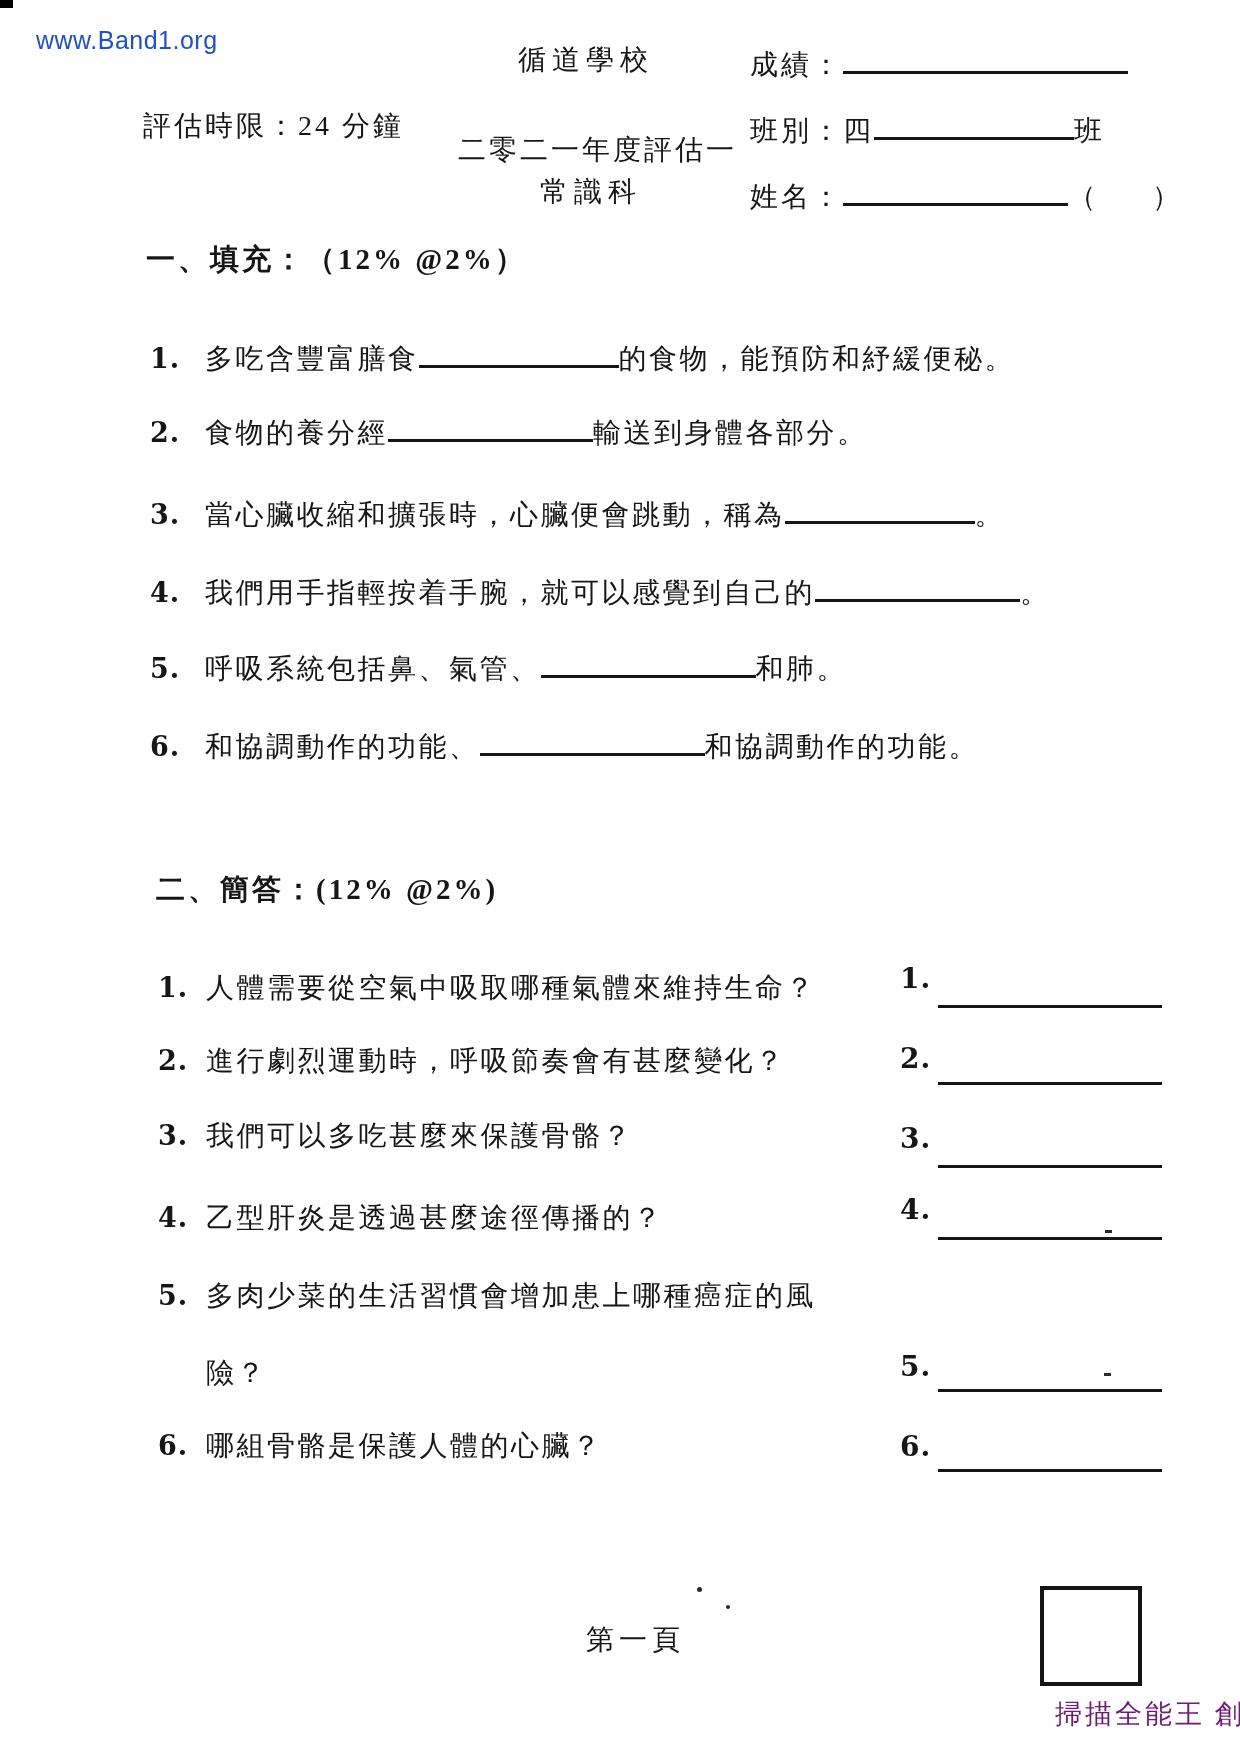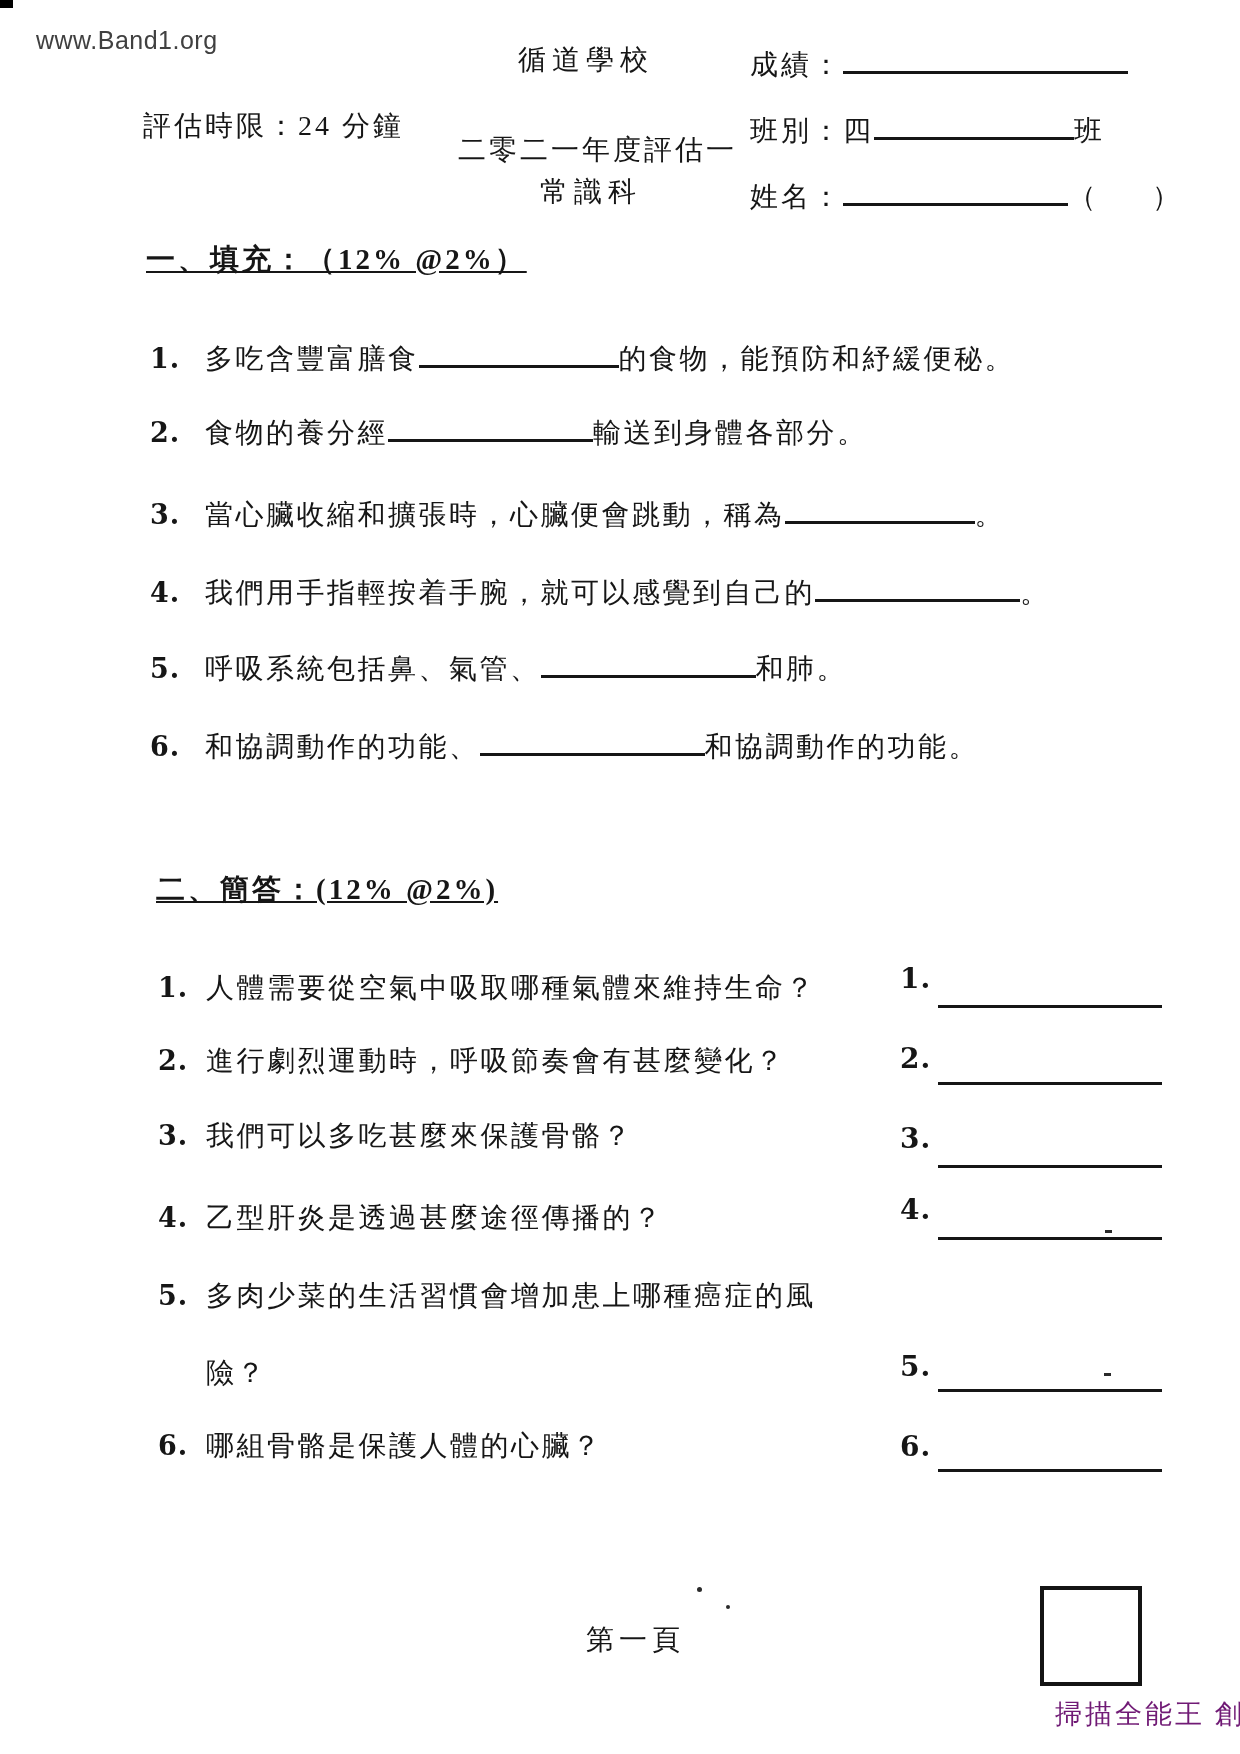--- a/index.html
+++ b/index.html
@@ -8,21 +8,21 @@
     width:1240px;
     height:1754px;
     background:#ffffff;
     color:#161616;
     font-family:"Liberation Serif","DejaVu Serif",serif;
     overflow:hidden;
   }
   .abs{position:absolute;white-space:nowrap;}
   .cjk{font-size:28px;letter-spacing:2.5px;line-height:36px;}
   .hdr{font-size:28px;letter-spacing:3px;line-height:36px;}
-  .heading{font-size:29px;font-weight:700;letter-spacing:3px;text-decoration:underline;}
+  .heading{font-size:29px;font-weight:700;letter-spacing:3px;}
   .num{
     font-family:"DejaVu Serif","Liberation Serif",serif;
     font-weight:700;
     font-size:27px;
     letter-spacing:1px;
   }
   .qnum{display:inline-block;width:55px;}
   .qnum2{display:inline-block;width:48px;}
   .uline{
     display:inline-block;
@@ -33,21 +33,21 @@
   .ansline{
     position:absolute;
     height:0;
     border-top:3px solid #161616;
   }
   .ansnum{font-size:28px;}
   .watermark{
     font-family:"Liberation Sans","DejaVu Sans",sans-serif;
     font-size:25px;
     letter-spacing:0.5px;
-    color:#404040;
+    color:#1d4ed8;
   }
   .credit{
     font-family:Liberation Serif, serif;
     font-size:27px;
     letter-spacing:3px;
     color:#701a75;
     margin-left:37px;
   }
   .stamp-box{
     position:absolute;

